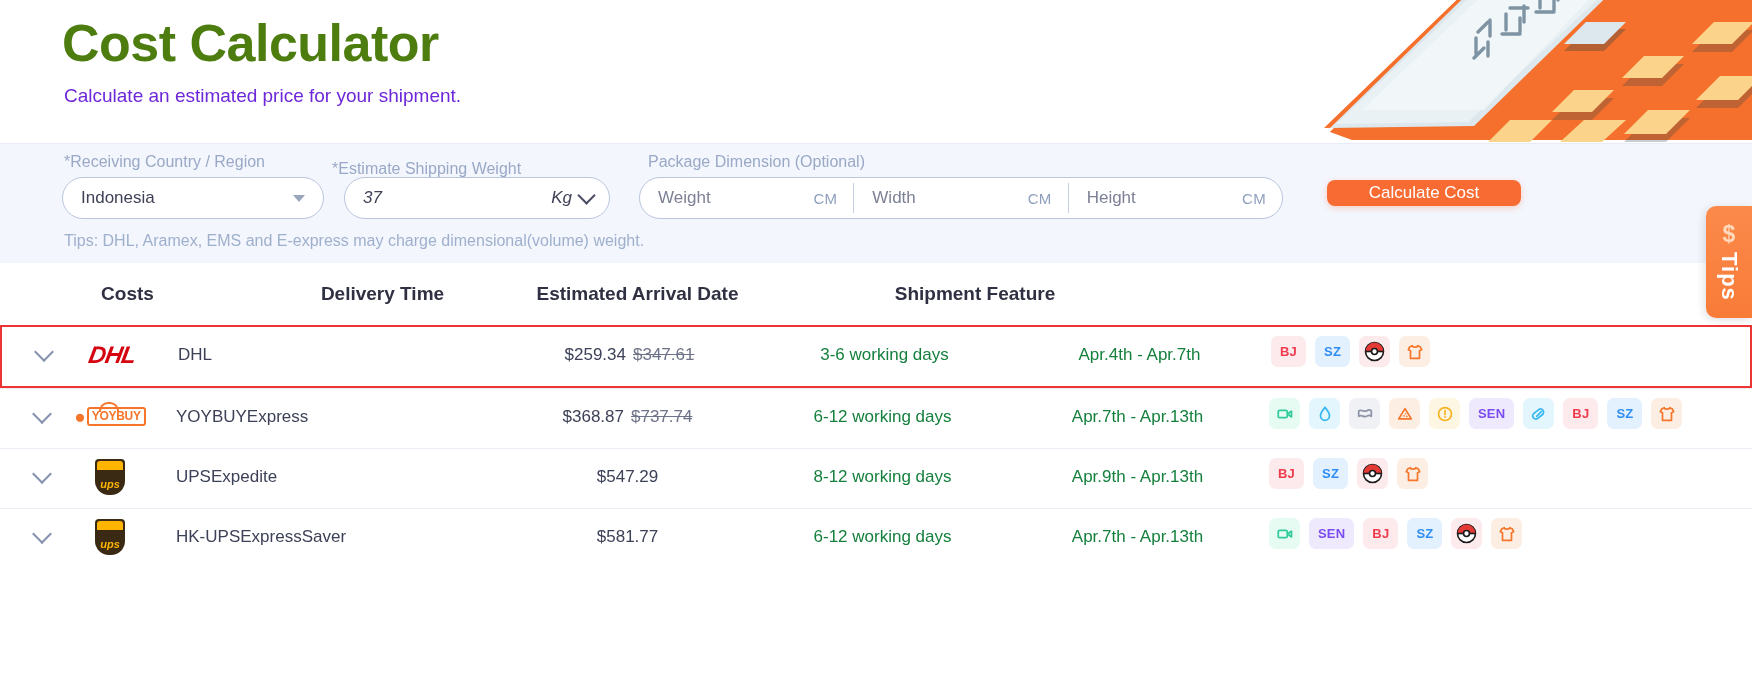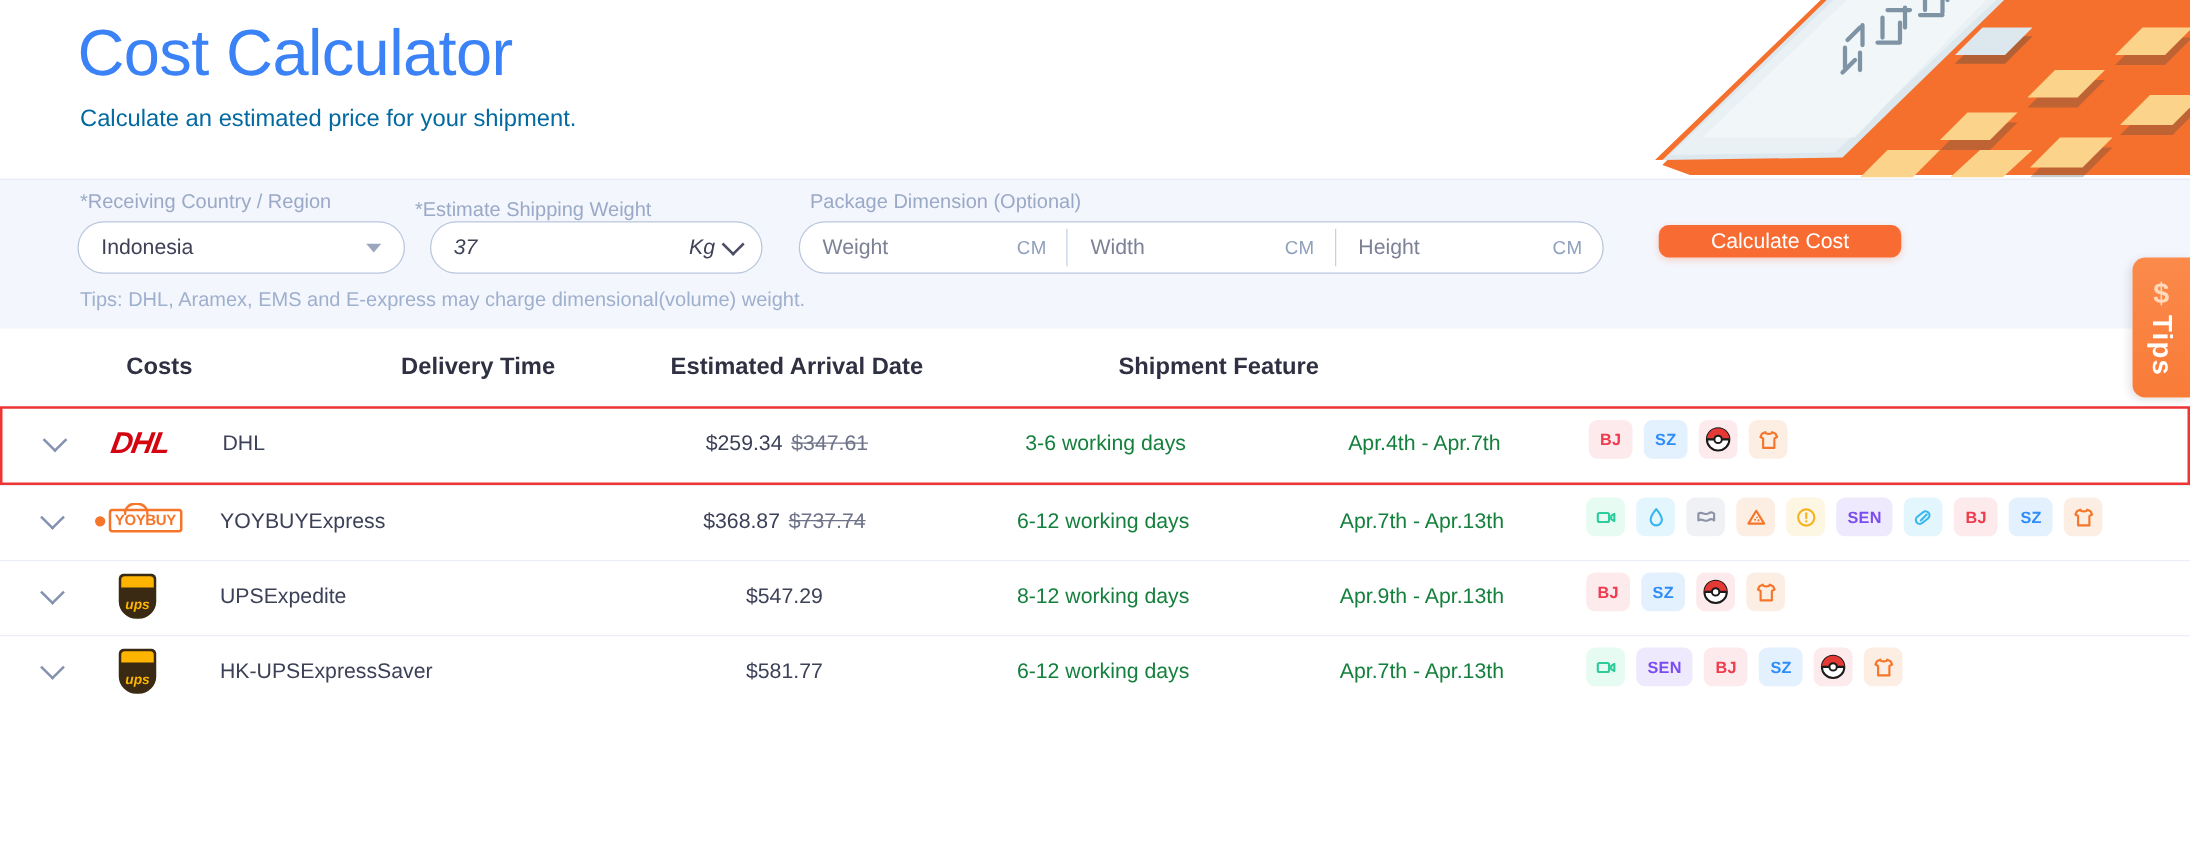--- a/index.html
+++ b/index.html
@@ -9,26 +9,26 @@
     font-family:"Liberation Sans", sans-serif;
     color:#33364d;
     -webkit-font-smoothing:antialiased;
   }
   .page{position:relative;width:1752px;height:683px;overflow:hidden;}
 
   
   .hero{position:relative;height:143px;background:#ffffff;overflow:hidden;}
   .hero-title{
     position:absolute;left:62px;top:8px;
-    font-size:52px;line-height:70px;font-weight:normal;
-    color:#3b82f6;letter-spacing:-.5px;
+    font-size:52px;line-height:70px;font-weight:bold;
+    color:#4d7c0f;letter-spacing:-.5px;
   }
   .hero-sub{
     position:absolute;left:64px;top:85px;
-    font-size:19px;color:#0369a1;font-weight:normal;
+    font-size:19px;color:#6d28d9;font-weight:normal;
   }
   .calc-art{position:absolute;right:0;top:-8px;width:500px;height:150px;}
 
   
   .form-panel{
     position:relative;
     background:#f3f6fd;
     height:119px;
     border-top:1px solid #e7ecf7;
   }

